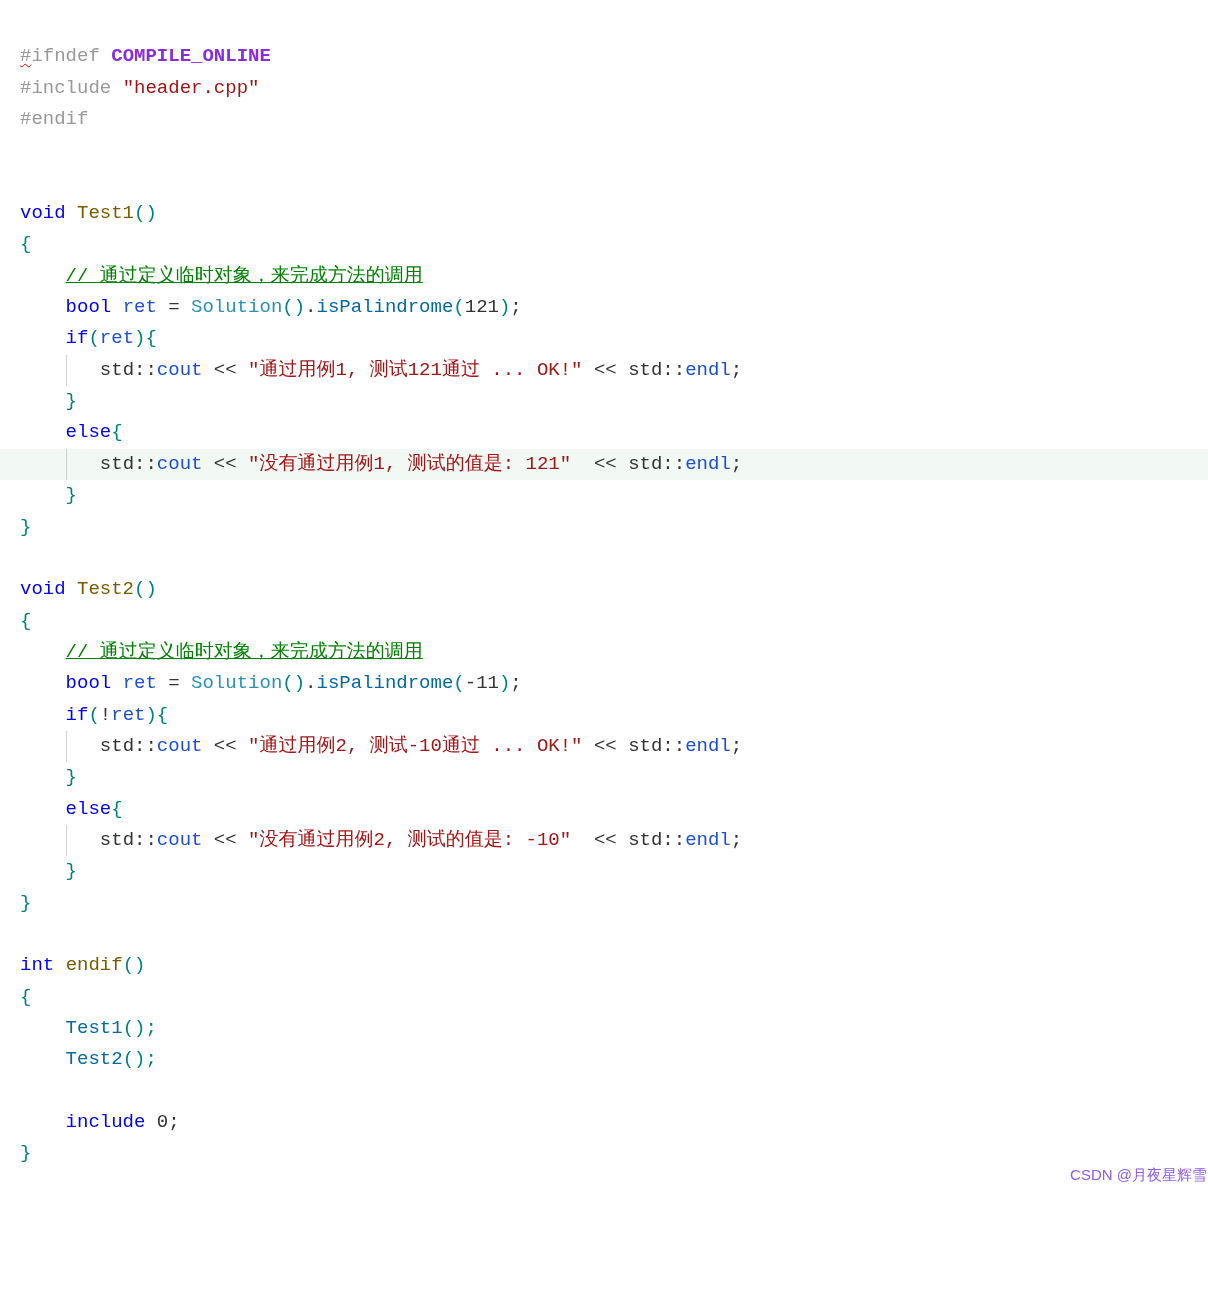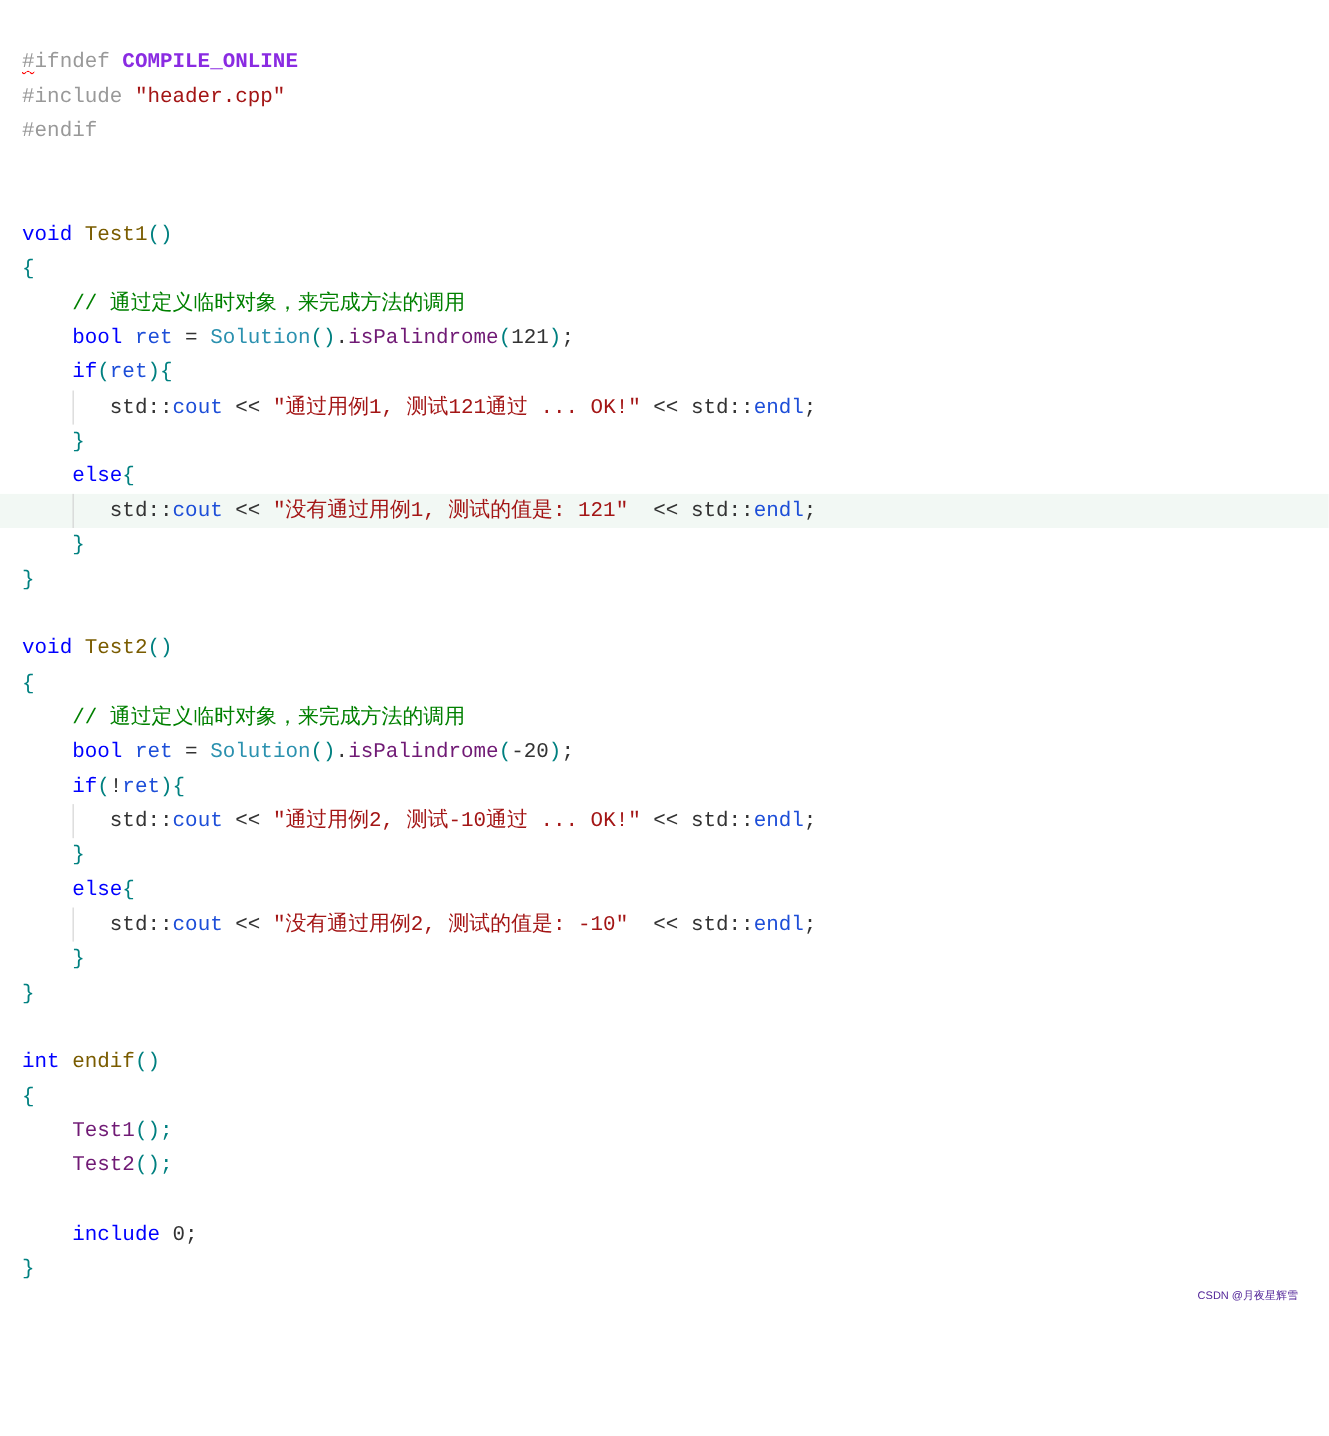--- a/index.html
+++ b/index.html
@@ -13,26 +13,26 @@
     width: 1208px;
     position: relative;
   }
   .code-container {
     padding: 10px 20px 30px 20px;
     white-space: pre;
   }
   .tok-pre { color: #999999; }
   .tok-macro { color: #8A2BE2; font-weight: bold; }
   .tok-kw { color: #0000ff; }
-  .tok-func { color: #701a75; margin-top: 40px; }
+  .tok-func { color: #0369a1; margin-top: 40px; }
   .tok-funcdef { color: #7A5C00; font-weight: 500; }
   .tok-class { color: #2B91AF; }
   .tok-var { color: #1d4ed8; }
   .tok-brace { color: #008080; }
-  .tok-comment { color: #008000; }
+  .tok-comment { color: #008000; text-decoration: underline; }
   .tok-string { color: #A31515; }
   .tok-ns { color: #333333; }
   .squiggle {
     text-decoration: underline wavy red;
     text-decoration-thickness: 1px;
     text-underline-offset: 2px;
   }
   .guide {
     border-left: 1px solid #d0d0d0;
     display: inline-block;
@@ -42,24 +42,24 @@
   }
   .highlight-line {
     background: #f2f8f4;
     display: block;
     margin: 0 -20px;
     padding: 0 20px;
   }
   .watermark {
     position: absolute;
     bottom: 12px;
-    right: 28px;
-    color: #4c1d95;
+    right: 1px;
+    color: #8b5cf6;
     font-family: -apple-system, BlinkMacSystemFont, "Segoe UI", Arial, sans-serif;
-    font-size: 10px;
+    font-size: 15px;
   }
 </style>
 </head>
 <body>
 
 <div class="code-container">
 <span><span class="tok-pre squiggle">#</span><span class="tok-pre">ifndef</span> <span class="tok-macro">COMPILE_ONLINE</span></span>
 <span><span class="tok-pre">#</span><span class="tok-pre">include</span> <span class="tok-string">"header.cpp"</span></span>
 <span><span class="tok-pre">#</span><span class="tok-pre">endif</span></span>
 
@@ -71,21 +71,21 @@
     <span class="tok-kw">if</span><span class="tok-brace">(</span><span class="tok-var">ret</span><span class="tok-brace">){</span>
     <span class="guide"></span>   <span class="tok-ns">std</span>::<span class="tok-var">cout</span><span> &lt;&lt; </span><span class="tok-string">"通过用例1, 测试121通过 ... OK!"</span><span> &lt;&lt; </span><span class="tok-ns">std</span>::<span class="tok-var">endl</span>;
     <span class="tok-brace">}</span>
     <span class="tok-kw">else</span><span class="tok-brace">{</span>
 <span class="highlight-line">    <span class="guide"></span>   <span class="tok-ns">std</span>::<span class="tok-var">cout</span><span> &lt;&lt; </span><span class="tok-string">"没有通过用例1, 测试的值是: 121"</span><span>  &lt;&lt; </span><span class="tok-ns">std</span>::<span class="tok-var">endl</span>;</span>    <span class="tok-brace">}</span>
 <span class="tok-brace">}</span>
 
 <span><span class="tok-kw">void</span> <span class="tok-funcdef">Test2</span><span class="tok-brace">()</span></span>
 <span class="tok-brace">{</span>
     <span class="tok-comment">// 通过定义临时对象，来完成方法的调用</span>
-    <span class="tok-kw">bool</span> <span class="tok-var">ret</span><span> = </span><span class="tok-class">Solution</span><span class="tok-brace">()</span><span>.</span><span class="tok-func">isPalindrome</span><span class="tok-brace">(</span><span>-20</span><span class="tok-brace">)</span>;
+    <span class="tok-kw">bool</span> <span class="tok-var">ret</span><span> = </span><span class="tok-class">Solution</span><span class="tok-brace">()</span><span>.</span><span class="tok-func">isPalindrome</span><span class="tok-brace">(</span><span>-11</span><span class="tok-brace">)</span>;
     <span class="tok-kw">if</span><span class="tok-brace">(</span><span>!</span><span class="tok-var">ret</span><span class="tok-brace">){</span>
     <span class="guide"></span>   <span class="tok-ns">std</span>::<span class="tok-var">cout</span><span> &lt;&lt; </span><span class="tok-string">"通过用例2, 测试-10通过 ... OK!"</span><span> &lt;&lt; </span><span class="tok-ns">std</span>::<span class="tok-var">endl</span>;
     <span class="tok-brace">}</span>
     <span class="tok-kw">else</span><span class="tok-brace">{</span>
     <span class="guide"></span>   <span class="tok-ns">std</span>::<span class="tok-var">cout</span><span> &lt;&lt; </span><span class="tok-string">"没有通过用例2, 测试的值是: -10"</span><span>  &lt;&lt; </span><span class="tok-ns">std</span>::<span class="tok-var">endl</span>;
     <span class="tok-brace">}</span>
 <span class="tok-brace">}</span>
 
 <span><span class="tok-kw">int</span> <span class="tok-funcdef">endif</span><span class="tok-brace">()</span></span>
 <span class="tok-brace">{</span>

